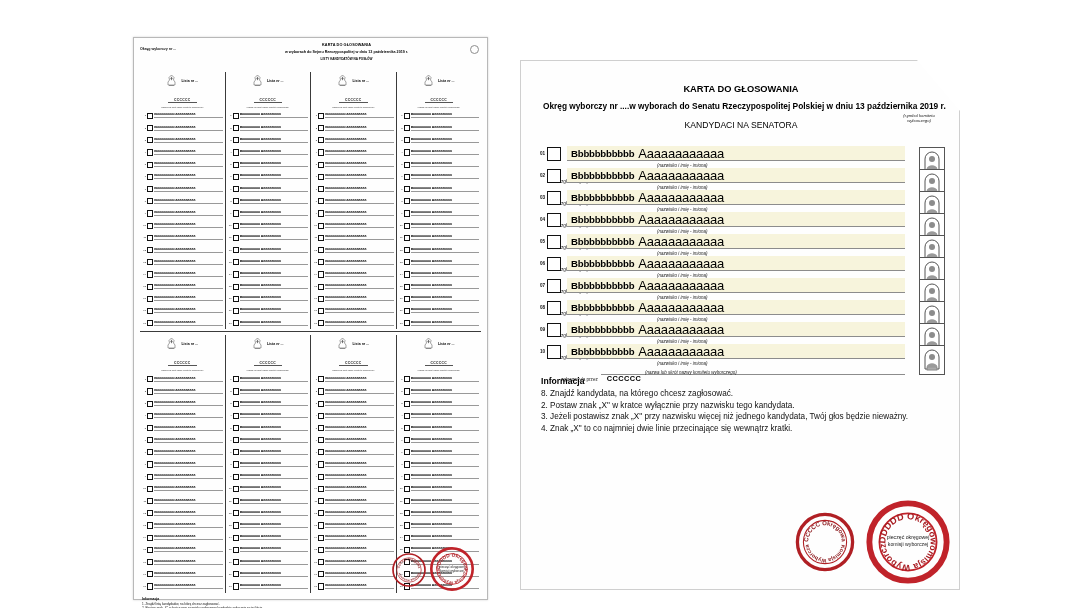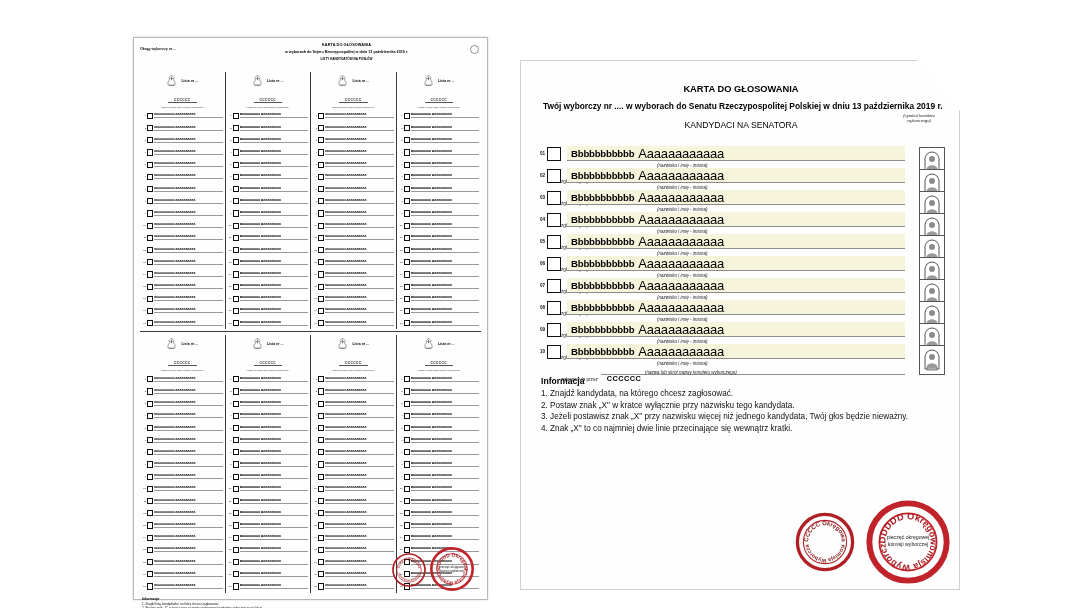--- a/index.html
+++ b/index.html
@@ -1027,21 +1027,21 @@
         <text x="50" y="57" font-size="7" text-anchor="middle" fill="#222" font-family="'Liberation Sans',sans-serif">komisji wyborczej</text>
       </svg>
     </div>
   </div>
 
   <div id="senat-card">
 
     <div>
       <div class="sn-t1">KARTA DO GŁOSOWANIA</div>
       <div class="sn-row2">
-        <div class="sn-okreg">Twój wyborczy nr ....</div>
+        <div class="sn-okreg">Okręg wyborczy nr ....</div>
         <div class="sn-sub">w wyborach do Senatu Rzeczypospolitej Polskiej w dniu 13 października 2019 r.</div>
       </div>
       <div class="sn-t3">KANDYDACI NA SENATORA</div>
     </div>
 
     <div class="sn-symlabel">(symbol komitetu wyborczego)</div>
 
     <div id="sn-list">
         <div class="sn-cand">
           <div class="sn-line1">
@@ -1281,21 +1281,21 @@
               <path d="M4.5 19 C5.5 14 14.5 14 15.5 19 Z" fill="#9a9a9a"></path>
               <rect x="5" y="19.5" width="10" height="2.6" fill="none" stroke="#777" stroke-width=".7"></rect>
             </svg>
           </div>
         </div>
       </div>
 
     <div id="senat-info">
       <h4>Informacja</h4>
       <ol id="senat-info-list">
-          <li>1. Znajdź kandydata, na którego chcesz zagłosować.</li>
+          <li>8. Znajdź kandydata, na którego chcesz zagłosować.</li>
           <li>2. Postaw znak „X" w kratce wyłącznie przy nazwisku tego kandydata.</li>
           <li>3. Jeżeli postawisz znak „X" przy nazwisku więcej niż jednego kandydata, Twój głos będzie nieważny.</li>
           <li>4. Znak „X" to co najmniej dwie linie przecinające się wewnątrz kratki.</li>
         </ol>
     </div>
   </div>
 
   <div class="stamp" style="left:795px; top:512px;">
     <svg width="60" height="60" viewBox="0 0 100 100">
       <circle cx="50" cy="50" r="46" fill="none" stroke="#b01f24" stroke-width="5.5"></circle>

